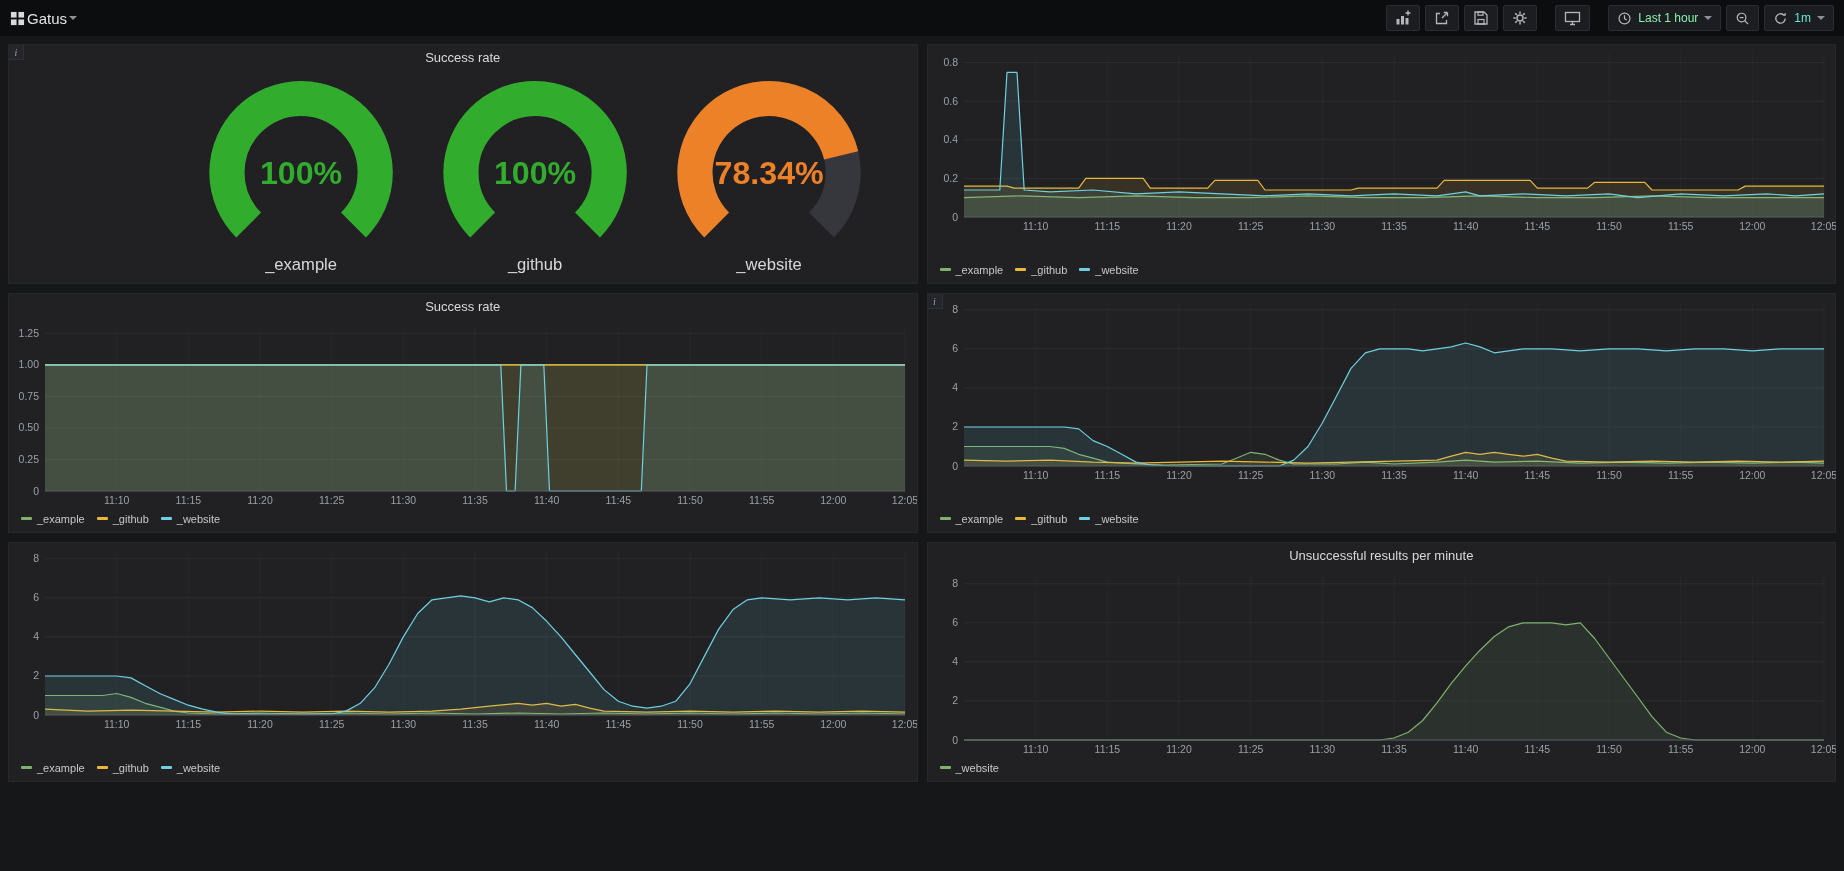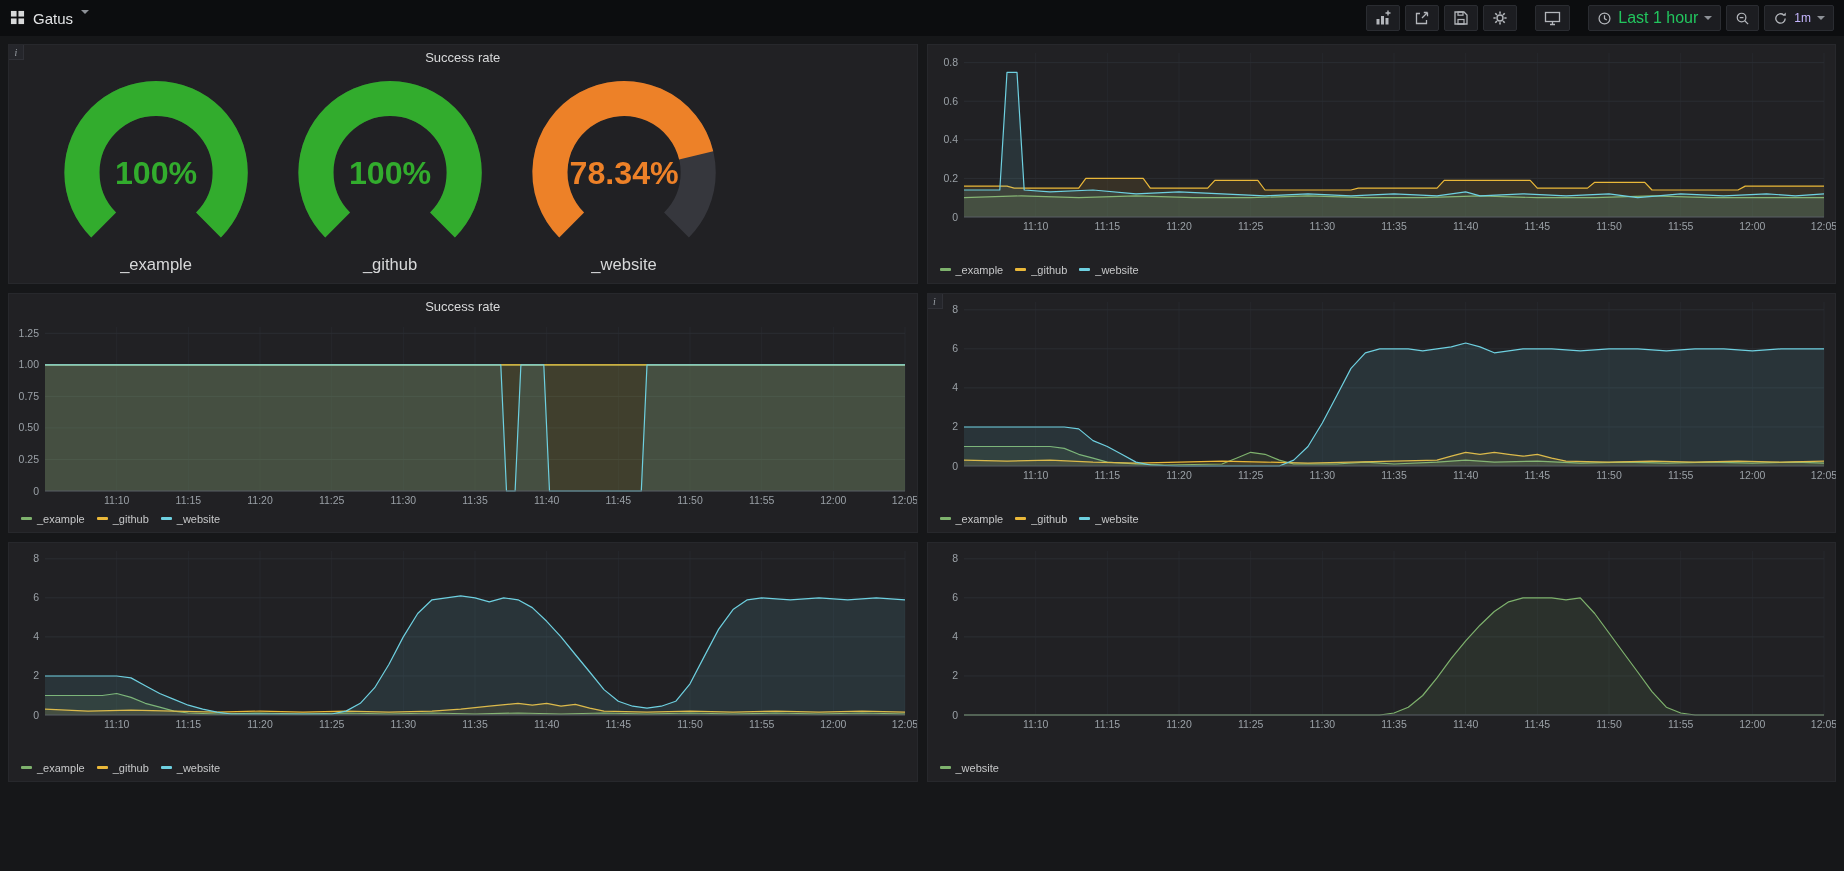--- a/index.html
+++ b/index.html
@@ -2,45 +2,45 @@
 <html><head>
 <meta charset="utf-8">
 <style>
   * { box-sizing: border-box; }
   html,body { margin:0; padding:0; width:1844px; height:871px; overflow:hidden;
     background:#161719; font-family:"Liberation Sans", sans-serif; }
 
   
   .navbar { height:36px; background:#0c0d0f; display:flex; align-items:center;
     justify-content:space-between; padding:0 10px; }
-  .nav-left { display:flex; gap:8px; }
+  .nav-left { display:flex; align-items:center; gap:2px; }
   .nav-title { color:#e3e4e6; font-size:15px; font-weight:500; cursor:pointer; }
   .caret { width:0; height:0; border-left:4px solid transparent; border-right:4px solid transparent;
     border-top:4px solid #8d9197; display:inline-block; }
   .nav-right { display:flex; align-items:center; gap:5px; }
   .nav-btn { display:flex; align-items:center; gap:6px; height:26px; padding:0 8px;
     background:#1c1d21; border:1px solid #2a2c31; border-radius:2px; cursor:pointer; }
-  .nav-btn span.txt { color:#22c55e; font-size:16px;text-align:right; }
-  .nav-btn span.txt-accent { color:#c4b5fd; font-size:12px; font-weight:500; }
+  .nav-btn span.txt { color:#86efac; font-size:12px;text-align:right; }
+  .nav-btn span.txt-accent { color:#5eead4; font-size:12px; font-weight:500; }
   .nav-group-gap { width:8px; }
 
   
   .dash { padding:8px; display:grid; grid-template-columns:1fr 1fr;
     grid-template-rows:240px 240px 240px; gap:9px; }
   .panel { background:#212124; border:1px solid #27282c; position:relative;
     display:flex; flex-direction:column; min-width:0; }
   .panel-header { height:25px; display:flex; align-items:center; justify-content:center; flex:0 0 auto; }
   .panel-title { margin:16px; color:#d8d9da; font-size:13px; font-weight:500; cursor:pointer; }
   .info-corner { position:absolute; top:0; left:0; width:15px; height:15px; background:#25262b;
     color:#9aa0a6; font-size:10px; font-style:italic; font-family:"Liberation Serif",serif;
     display:flex; align-items:center; justify-content:center; cursor:pointer; z-index:2;
     border-right:1px solid #303137; border-bottom:1px solid #303137; }
 
   
-  .gauge-body { flex:1; display:flex; align-items:center; justify-content:flex-start; padding:0 30px; }
+  .gauge-body { flex:1; display:flex; align-items:center; justify-content:flex-end; padding:0 30px; }
   .gauge-svg { height:200px; }
 
   
   .chart { flex:1; position:relative; min-height:0; }
   .chart svg { position:absolute; inset:0; }
   .legend { height:22px; flex:0 0 auto; display:flex; align-items:center; gap:12px; padding:0 10px 5px 12px; }
   .legend-item { display:flex; align-items:center; gap:5px; cursor:pointer; }
   .legend-swatch { width:11px; height:3px; border-radius:1px; display:inline-block; }
   .legend-label { color:#c7c8c9; font-size:11px; }
 
@@ -398,20 +398,23 @@
           <span class="legend-label">_github</span>
         </span>
         <span class="legend-item">
           <span class="legend-swatch" style="background: rgb(110, 208, 224);"></span>
           <span class="legend-label">_website</span>
         </span>
       </div>
   </section>
 
   <section class="panel">
+    <header class="panel-header">
+      <h2 class="panel-title">Unsuccessful results per minute</h2>
+    </header>
     <div class="chart">
         <svg width="908" height="191">
           <line x1="107.66666666666666" x2="107.66666666666666" y1="8" y2="172" stroke="#26282d" stroke-width="1"></line>
           <text x="107.66666666666666" y="185" text-anchor="middle" fill="#9aa0a6" font-size="10.5">11:10</text>
           <line x1="179.33333333333331" x2="179.33333333333331" y1="8" y2="172" stroke="#26282d" stroke-width="1"></line>
           <text x="179.33333333333331" y="185" text-anchor="middle" fill="#9aa0a6" font-size="10.5">11:15</text>
           <line x1="251" x2="251" y1="8" y2="172" stroke="#26282d" stroke-width="1"></line>
           <text x="251" y="185" text-anchor="middle" fill="#9aa0a6" font-size="10.5">11:20</text>
           <line x1="322.66666666666663" x2="322.66666666666663" y1="8" y2="172" stroke="#26282d" stroke-width="1"></line>
           <text x="322.66666666666663" y="185" text-anchor="middle" fill="#9aa0a6" font-size="10.5">11:25</text>

